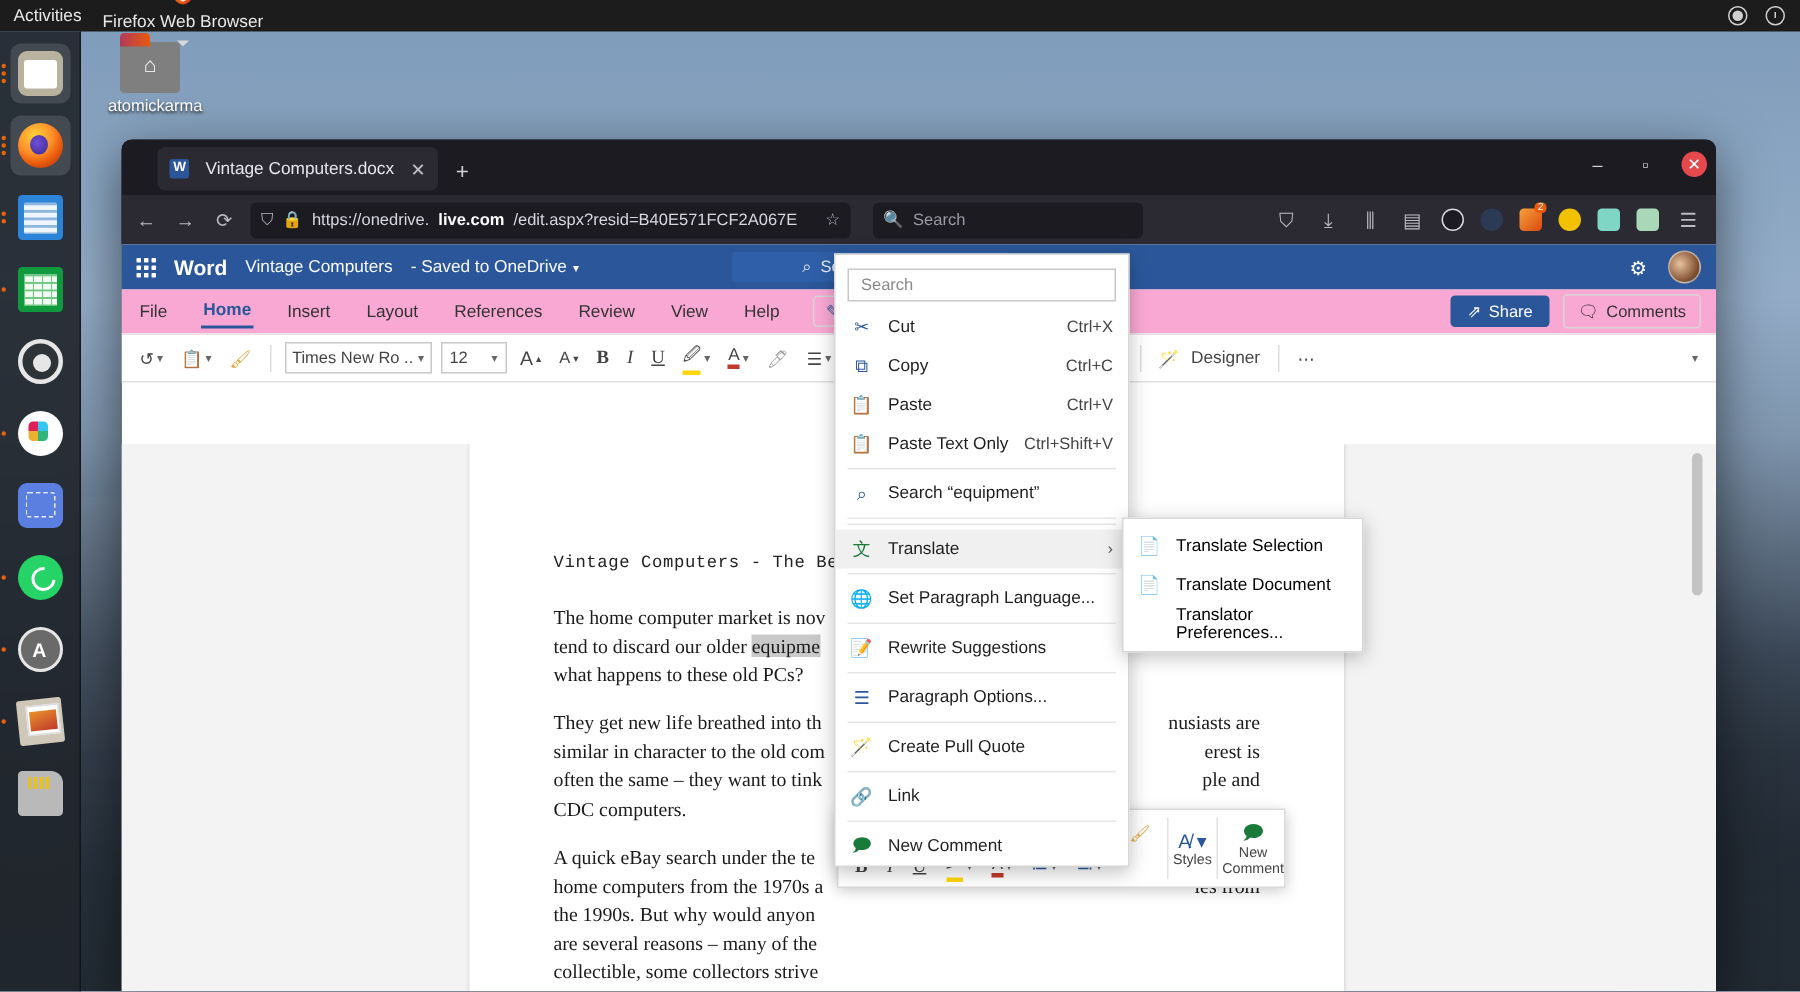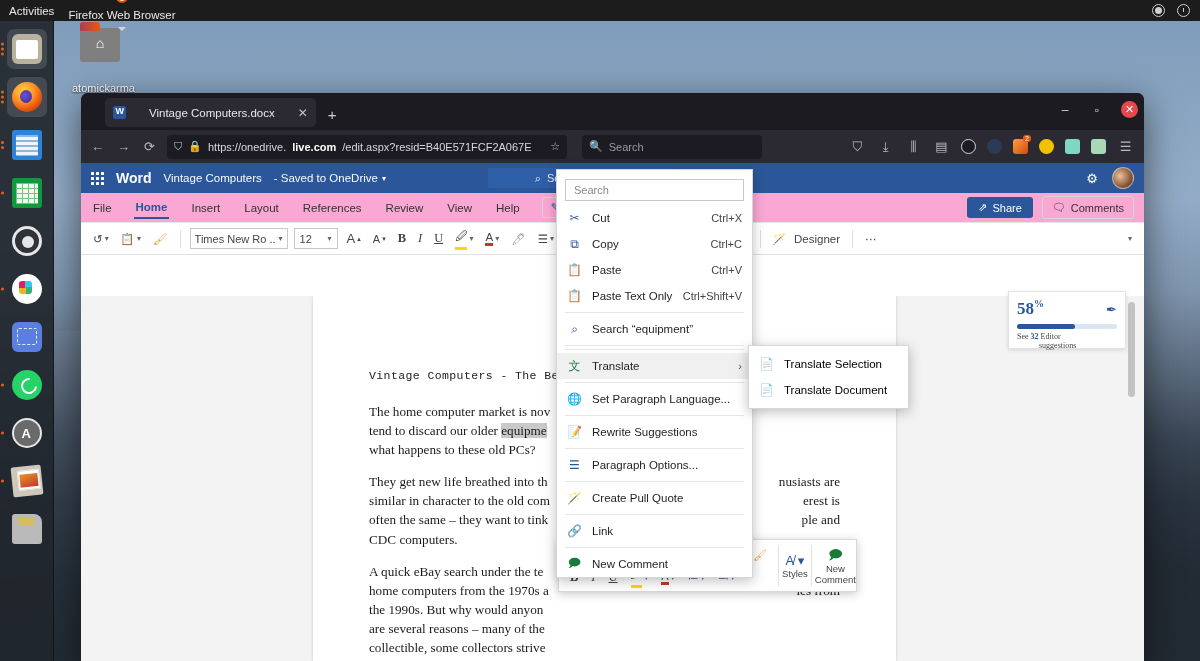--- a/index.html
+++ b/index.html
@@ -108,34 +108,34 @@
   .ic-sd:after{content:"";position:absolute;left:7px;top:4px;width:14px;height:8px;
     background:repeating-linear-gradient(90deg,#f2c200 0 2px,#b9b9b9 2px 4px);}
 
   
   #desk-icon { position:absolute; left:72px; top:28px; width:56px; text-align:center; z-index:10; }
   .folder { width:40px;height:34px;margin:0 auto;position:relative;
     background:#7f7f7f; border-radius:3px; }
   .folder:before{content:"";position:absolute;left:0;top:-6px;width:20px;height:9px;border-radius:3px 3px 0 0;
     background:linear-gradient(90deg,#b03a5b,#e8590c);}
   .folder:after{content:"⌂";position:absolute;left:0;right:0;top:7px;color:#fff;font-size:14px;}
-  #desk-icon .lbl { margin-top:20px;color:#fff;font-size:11px;text-shadow:0 1px 2px rgba(0,0,0,.8); }
+  #desk-icon .lbl { margin-top:3px;color:#fff;font-size:11px;text-shadow:0 1px 2px rgba(0,0,0,.8); }
 
   
   #ffwin {
     position:absolute; left:81px; top:93px; width:1063px; height:568px;
     background:#1c1b22; border-radius:7px 7px 0 0; overflow:hidden;
     box-shadow:0 10px 36px rgba(0,0,0,.55); z-index:30;
   }
   
   .tabstrip { height:37px; background:#1c1b22; display:flex; align-items:flex-end; position:relative; }
   .tab {
     margin-left:24px; margin-bottom:3px; height:29px; min-width:168px;
     background:#2b2a33; border-radius:5px; display:flex; align-items:center;
-    gap:23px; padding:14px 8px; color:#e6e6ea; font-size:11.5px;
+    gap:11px; padding:14px 8px; color:#e6e6ea; font-size:11.5px;
   }
   .tab .favicon { width:13px;height:13px;background:#2b579a;border-radius:2px;position:relative; }
   .tab .favicon:after{content:"W";position:absolute;left:2.5px;top:-0.5px;font:700 9px "Liberation Sans",sans-serif;color:#fff;}
   .tab .tclose { margin-left:auto; opacity:.8; font-size:12px; }
   .newtab { margin-left:12px; margin-bottom:8px; color:#cfcfd6; font-size:15px; line-height:1; }
   .wbtns { position:absolute; right:6px; top:8px; display:flex; align-items:center; gap:16px; }
   .wb { color:#d6d6dd; font-size:12px; width:16px; text-align:center; }
   .wb.close { background:#e5484d; color:#fff; border-radius:50%; width:17px;height:17px;
     display:flex;align-items:center;justify-content:center; font-size:11px; }
 
@@ -552,34 +552,20 @@
         </div>
       </div>
 
       <div style="position:absolute;right:12px;top:0;bottom:0;width:0;"></div>
 
       <div class="scroll-track">
         <div class="scroll-thumb"></div>
       </div>
     </div>
 
-    <div class="editor-card">
-      <div class="ed-top">
-        <span class="ed-score"><span>58</span><sup>%</sup></span>
-        <span style="color:#2b579a;font-size:13px;">✒</span>
-      </div>
-      <div class="ed-bar">
-          <i style="width: 58%;"></i>
-        </div>
-      <div class="ed-note">
-        <span>See </span><b>32</b>
-        <span>Editor</span><br>
-        <span style="margin-left:22px;">suggestions</span>
-      </div>
-    </div>
   </div>
 </div>
 
 <div class="ctxmenu">
   <div class="ctx-search">
     <span>Search</span>
   </div>
 
   <div class="ctx-item">
     <span class="ctx-ico">✂</span>
@@ -646,20 +632,24 @@
 </div>
 
 <div class="ctx-sub">
   <div class="ctx-item">
     <span class="ctx-ico">📄</span>
     <span class="ctx-lbl">Translate Selection</span>
   </div>
   <div class="ctx-item">
     <span class="ctx-ico">📄</span>
     <span class="ctx-lbl">Translate Document</span>
+  </div>
+  <div class="ctx-item">
+    <span class="ctx-ico"></span>
+    <span class="ctx-lbl">Translator Preferences...</span>
   </div>
 </div>
 
 <div class="mini">
   <div class="mini-left">
     <div class="mini-row">
       <span class="fontbox sm">
         <span style="flex:1;overflow:hidden;white-space:nowrap;">Times New Ro  ...</span>
         <span class="chev">▾</span>
       </span>

